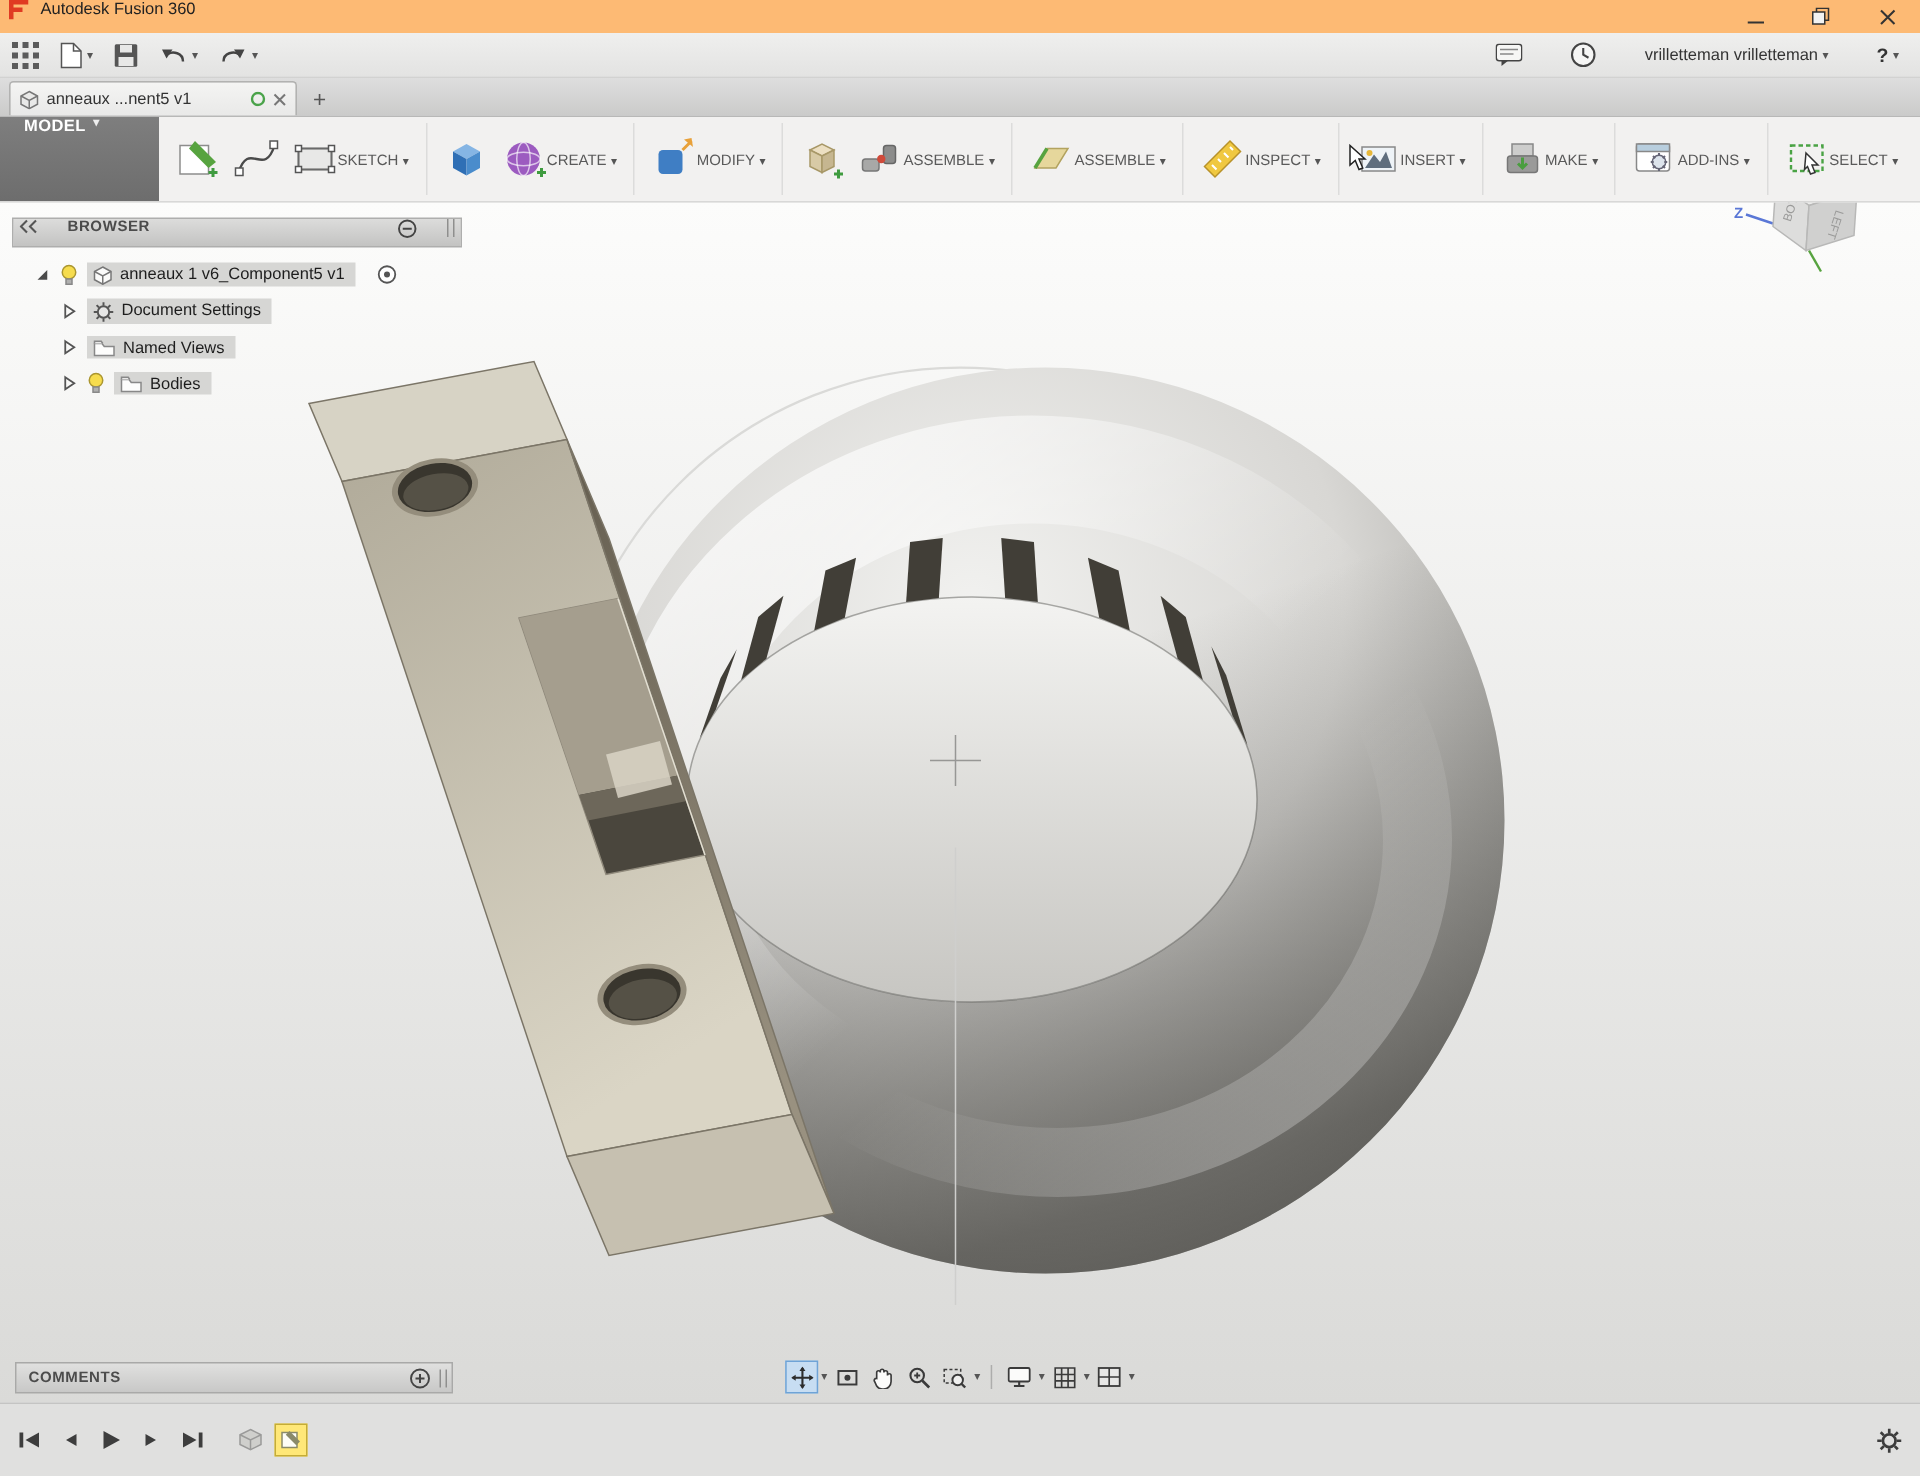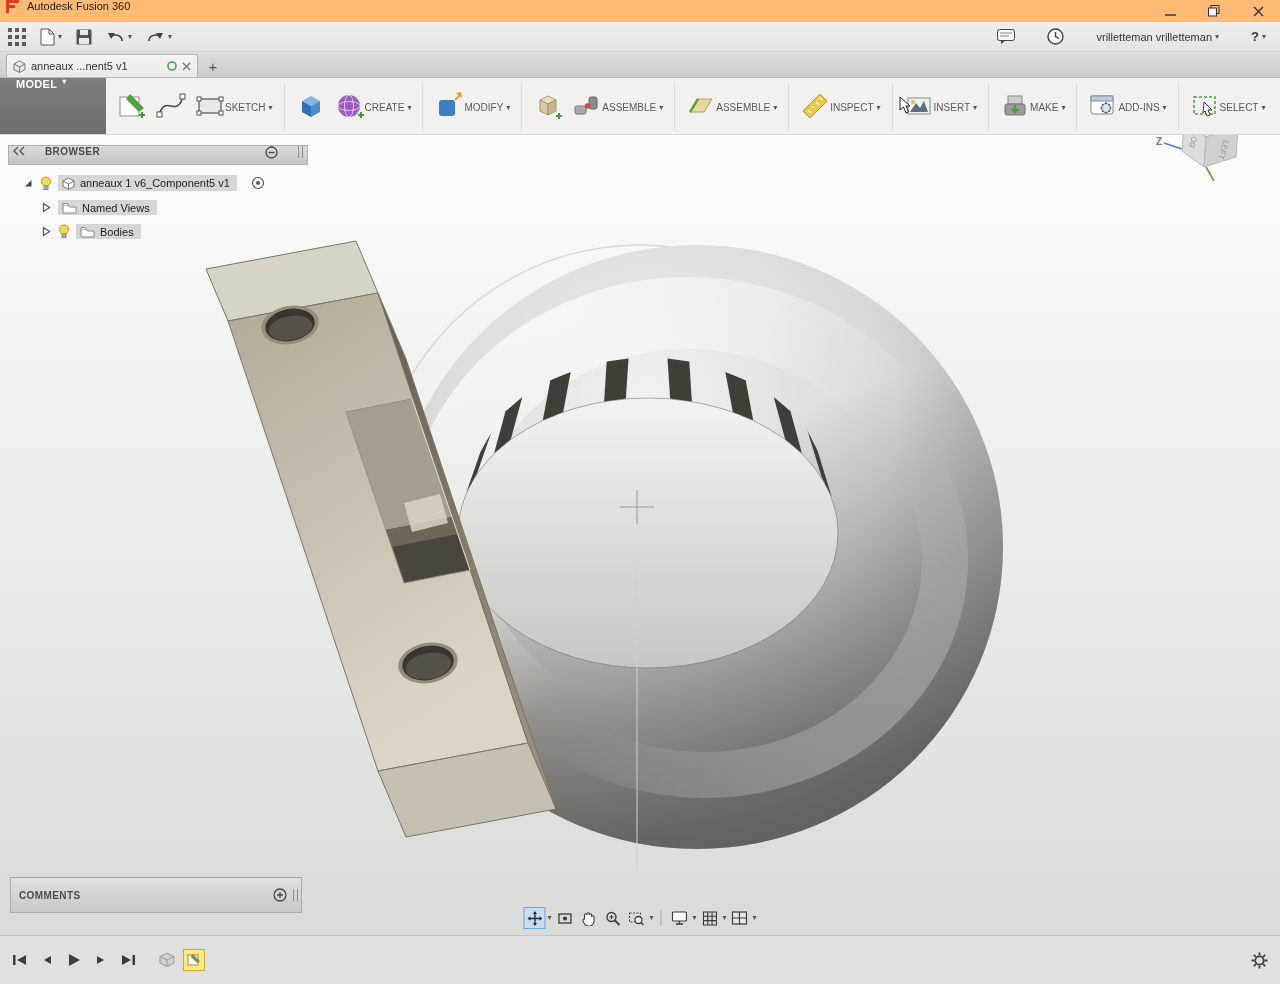--- a/index.html
+++ b/index.html
@@ -52,21 +52,21 @@
   .trow{height:24px;display:flex;align-items:center;gap:6px}
   .trow.root{padding-left:14px}
   .trow.child{padding-left:32px}
   .chip{display:flex;align-items:flex-start;gap:5px;background:#d6d6d4;padding:2px 7px 1px 4px;font-size:11px;color:#1d1d1d;white-space:nowrap}
   .expander{width:12px;display:flex;justify-content:center}
 
   
   .viewcube{position:absolute;top:83px;right:8px;z-index:26}
 
   
-  .comments{position:absolute;left:10px;bottom:22px;width:292px;height:36px;background:linear-gradient(#e0e0df,#c8c8c7);border:1px solid #a9a9a8;display:flex;align-items:center;z-index:5}
+  .comments{position:absolute;left:10px;bottom:6px;width:292px;height:21px;background:linear-gradient(#e0e0df,#c8c8c7);border:1px solid #a9a9a8;display:flex;align-items:center;z-index:5}
   .comments .c-label{flex:1;padding-left:8px;font-size:10px;font-weight:bold;color:#4c4c4c;letter-spacing:.4px}
   .comments .icon-btn{margin-right:6px}
 
   
   .navbar{position:absolute;left:50%;transform:translateX(-50%);bottom:6px;display:flex;align-items:center;gap:2px;z-index:5}
   .nav-btn{height:22px;min-width:22px;padding:0 2px;display:flex;align-items:center;justify-content:center;border:1px solid transparent}
   .nav-btn.selected{background:#c7ddf2;border-color:#6fa3d6}
   .nav-sep{width:1px;height:16px;background:#adadac;margin:0 5px}
 
   
@@ -512,20 +512,34 @@
                 <path d="M1,4 L6.5,7 L12,4 M6.5,7 V12.5" stroke="#777" fill="none"></path>
               </svg>
             <span>anneaux 1 v6_Component5 v1</span>
           </span>
           <svg width="14" height="14" style="margin-left:8px">
               <circle cx="7" cy="7" r="5.5" fill="#fff" stroke="#555" stroke-width="1.2"></circle>
               <circle cx="7" cy="7" r="2" fill="#555"></circle>
             </svg>
         </div>
 
+        <div class="trow child">
+          <span class="expander">
+              <svg width="9" height="11">
+                <polygon points="1.5,1.5 7.5,5.5 1.5,9.5" fill="none" stroke="#555" stroke-width="1.2"></polygon>
+              </svg>
+            </span>
+          <span class="chip">
+            <svg width="14" height="14">
+                <circle cx="7" cy="7" r="3.8" fill="#e6e6e5" stroke="#555" stroke-width="1.3"></circle>
+                <path d="M7,0.5 v2.3 M7,11.2 v2.3 M0.5,7 h2.3 M11.2,7 h2.3 M2.4,2.4 l1.6,1.6 M11.6,2.4 l-1.6,1.6 M2.4,11.6 l1.6,-1.6 M11.6,11.6 l-1.6,-1.6" stroke="#555" stroke-width="1.3"></path>
+              </svg>
+            <span>Document Settings</span>
+          </span>
+        </div>
 
         <div class="trow child">
           <span class="expander">
               <svg width="9" height="11">
                 <polygon points="1.5,1.5 7.5,5.5 1.5,9.5" fill="none" stroke="#555" stroke-width="1.2"></polygon>
               </svg>
             </span>
           <span class="chip">
             <svg width="15" height="12">
                 <path d="M1,3 h5 l1.5,2 H14 v6 H1 z" fill="#fdfdfc" stroke="#888"></path>

